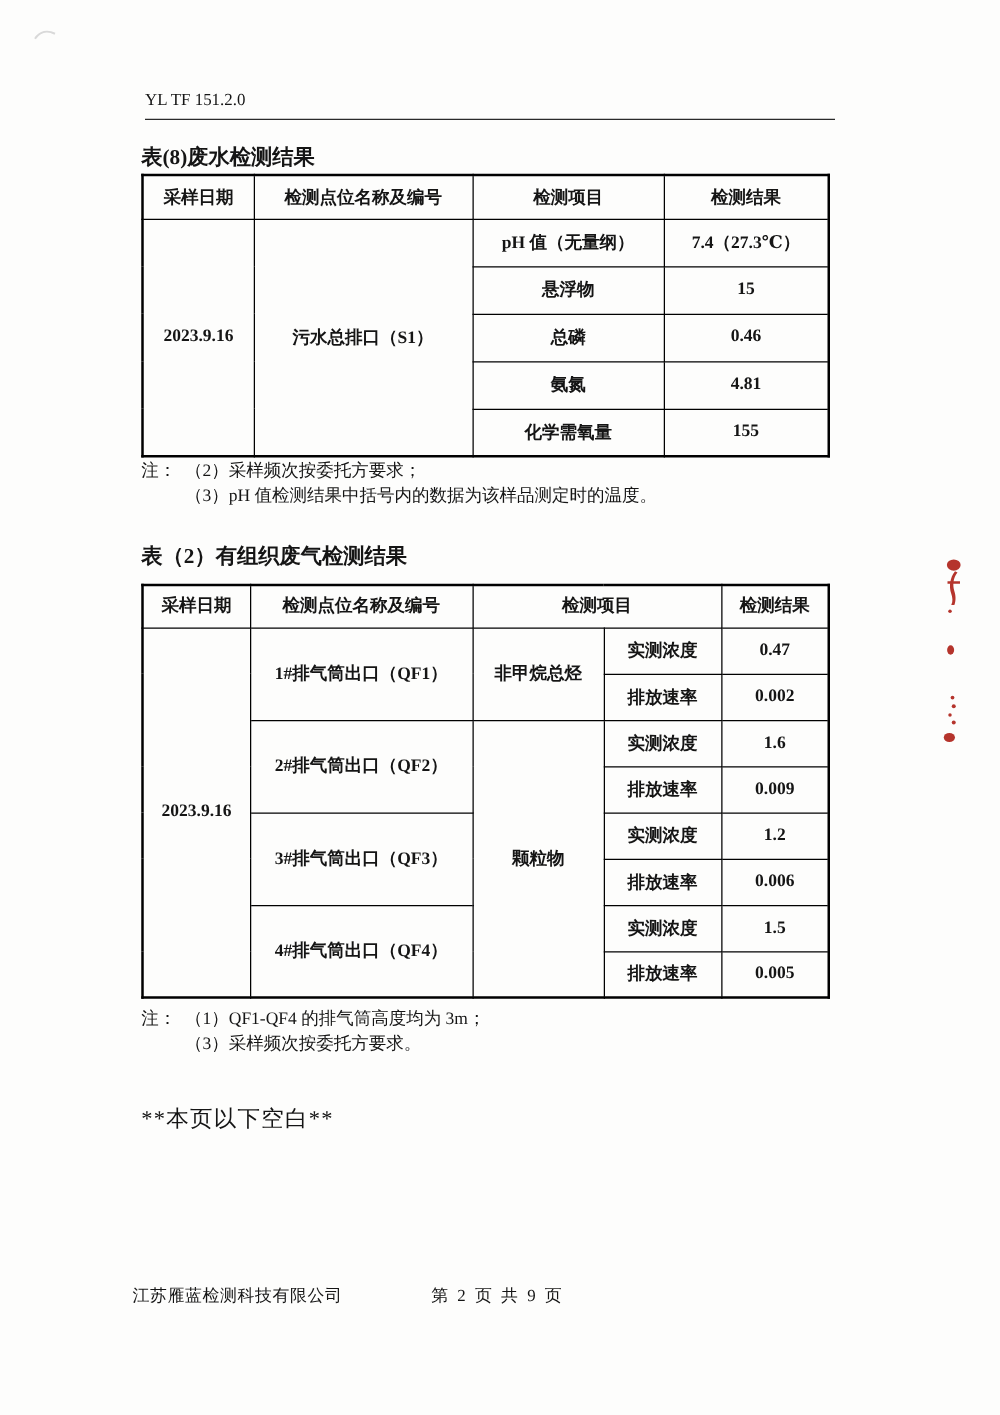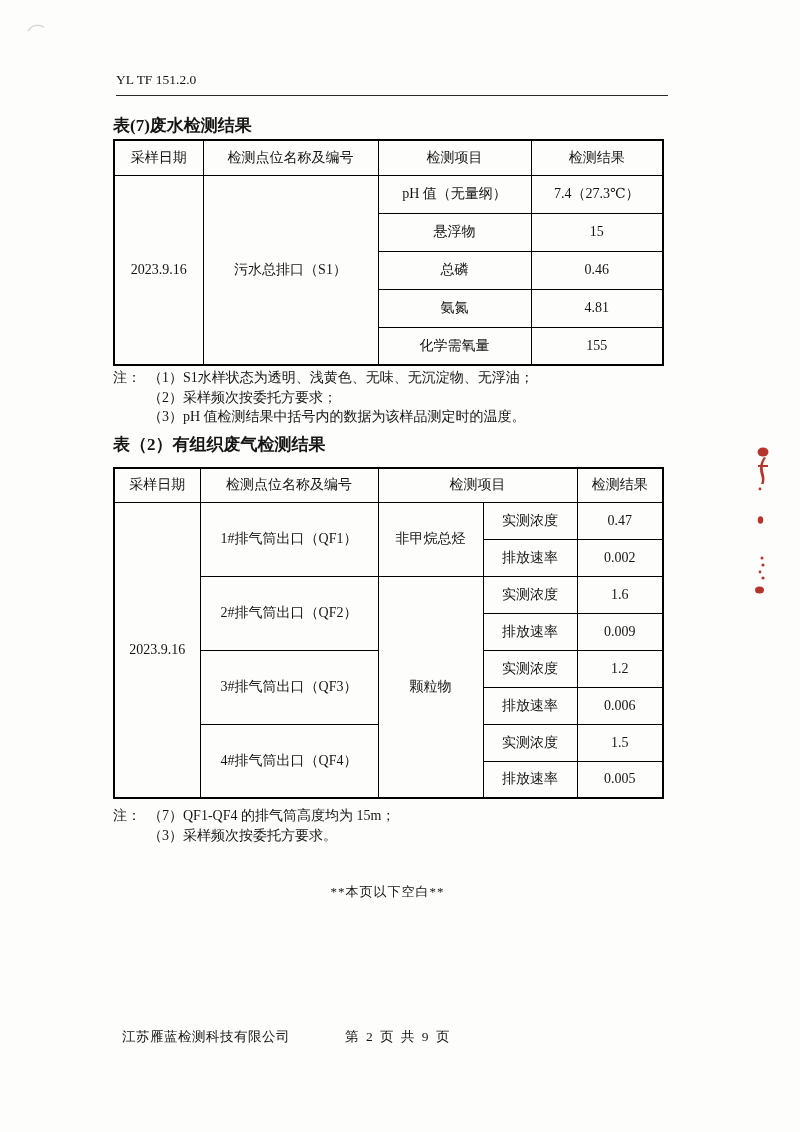--- a/index.html
+++ b/index.html
@@ -37,21 +37,21 @@
   
   table.report {
     border-collapse:collapse;
     table-layout:fixed;
     border:2px solid #000;
   }
   table.report th, table.report td {
     border:1px solid #000;
     text-align:center;
     vertical-align:middle;
-    font-weight:normal;
+    font-weight:bold;
     font-size:14px;
     padding:0 2px;
     overflow:hidden;
   }
   #table1 { left:113px; top:139px; width:549px; }
   #table1 tr.head th { height:35px; }
   #table1 tr.row  td { height:38px; }
   #table2 { left:113px; top:467px; width:549px; }
   #table2 tr.head th { height:34px; }
   #table2 tr.row  td { height:37px; }
@@ -59,42 +59,42 @@
   
   .notes { font-size:14px; line-height:19.5px; }
   .notes .note-grid { display:flex; }
   .notes .note-label { width:35px; flex:0 0 35px; }
   .t1-notes { left:113px; top:368px; width:560px; }
   .t2-notes { left:113px; top:806px; width:560px; }
 
   
   .blank-marker {
     left:113px; top:883px; width:549px;
-    text-align:center; font-size:13px; letter-spacing:1px;
+    text-align:left; font-size:18px; letter-spacing:1px;
   }
 
   
   .doc-footer { left:0; top:1028px; width:800px; font-size:13.5px; }
-  .footer-company { position:absolute; left:122px; top:0; letter-spacing:0.5px; }
+  .footer-company { position:absolute; left:106px; top:0; letter-spacing:0.5px; }
   .footer-page    { position:absolute; left:345px; top:0; letter-spacing:2px; }
 
   
   .red-marks   { left:750px; top:444px; }
   .pencil-mark { left:26px;  top:21px; }
 </style>
 </head>
 <body>
 
 <div class="abs doc-header">
   <span>YL TF 151.2.0</span>
 </div>
 <div class="abs header-rule"></div>
 
 <div class="abs caption t1-caption">
-  <span class="cap-title">表(7)废水检测结果</span>
+  <span class="cap-title">表(8)废水检测结果</span>
 </div>
 
 <table class="abs report" id="table1">
   <colgroup>
     <col style="width:89px">
       <col style="width:175px">
       <col style="width:153px">
       <col style="width:132px">
   </colgroup>
   <tbody>
@@ -126,21 +126,20 @@
     <td>化学需氧量</td>
     <td>155</td>
   </tr>
 </tbody>
   </table>
 
 <div class="abs notes t1-notes">
   <div class="note-grid">
     <span class="note-label">注：</span>
     <div>
-      <div>（1）S1水样状态为透明、浅黄色、无味、无沉淀物、无浮油；</div>
       <div>（2）采样频次按委托方要求；</div>
       <div>（3）pH 值检测结果中括号内的数据为该样品测定时的温度。</div>
     </div>
   </div>
 </div>
 
 <div class="abs caption t2-caption">
   <span class="cap-title">表（2）有组织废气检测结果</span>
 </div>
 
@@ -198,21 +197,21 @@
     <td>排放速率</td>
     <td>0.005</td>
   </tr>
 </tbody>
   </table>
 
 <div class="abs notes t2-notes">
   <div class="note-grid">
     <span class="note-label">注：</span>
     <div>
-      <div>（7）QF1-QF4 的排气筒高度均为 15m；</div>
+      <div>（1）QF1-QF4 的排气筒高度均为 3m；</div>
       <div>（3）采样频次按委托方要求。</div>
     </div>
   </div>
 </div>
 
 <div class="abs blank-marker">**本页以下空白**</div>
 
 <div class="abs doc-footer">
   <span class="footer-company">江苏雁蓝检测科技有限公司</span>
   <span class="footer-page">第 2 页 共 9 页</span>

